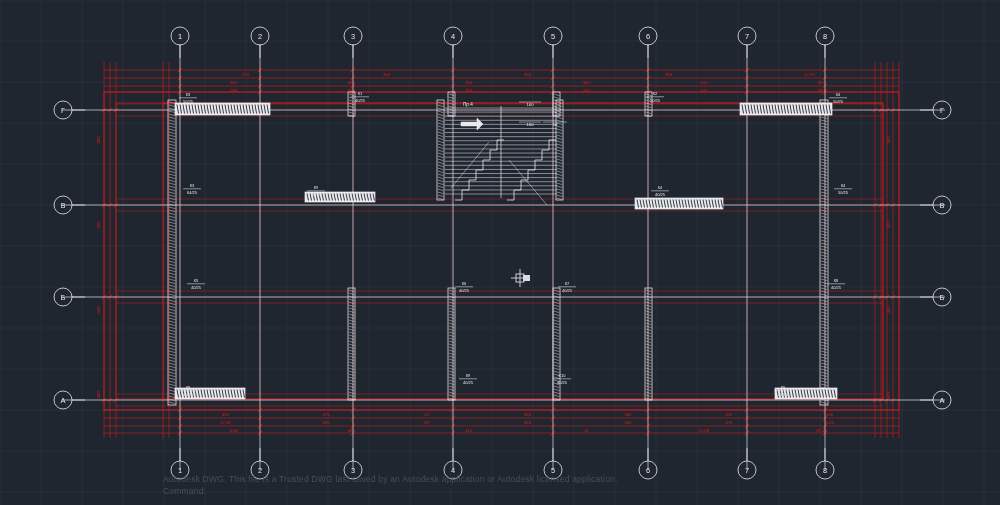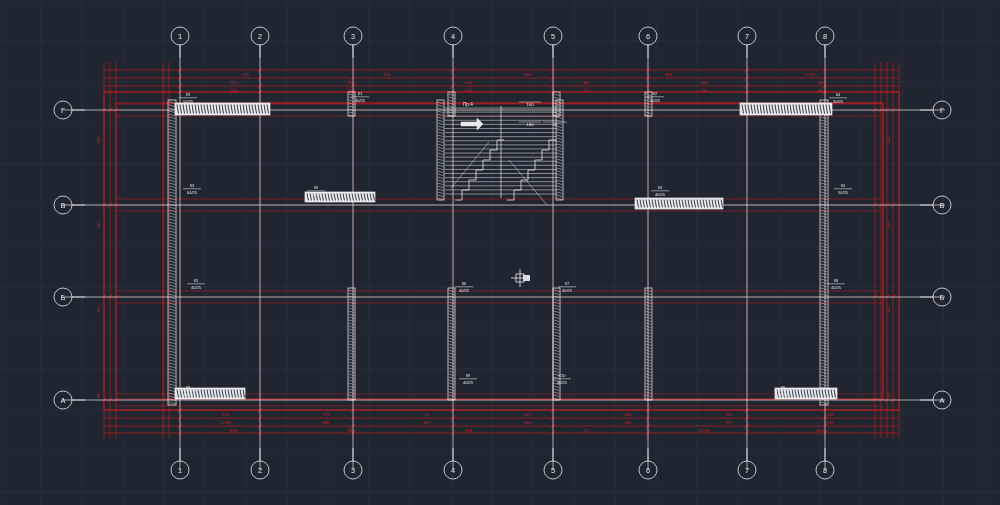--- a/index.html
+++ b/index.html
@@ -1082,13 +1082,17 @@
       <text x="63" y="403.1" fill="#e8eaed" font-size="7.4" font-family="&quot;Liberation Sans&quot;, sans-serif" text-anchor="middle">А</text>
       <line x1="72" y1="400" x2="85" y2="400" stroke="#e8eaed" stroke-width="0.75" stroke-opacity="1"></line>
       <circle cx="942" cy="400" r="9" fill="none" stroke="#e8eaed" stroke-width="0.8"></circle>
       <text x="942" y="403.1" fill="#e8eaed" font-size="7.4" font-family="&quot;Liberation Sans&quot;, sans-serif" text-anchor="middle">А</text>
       <line x1="933" y1="400" x2="920" y2="400" stroke="#e8eaed" stroke-width="0.75" stroke-opacity="1"></line>
       <rect x="516" y="274" width="8" height="8" fill="none" stroke="#d8dce2" stroke-width="0.9"></rect>
       <line x1="511" y1="278" x2="529" y2="278" stroke="#d8dce2" stroke-width="0.9" stroke-opacity="1"></line>
       <line x1="520" y1="269" x2="520" y2="287" stroke="#d8dce2" stroke-width="0.9" stroke-opacity="1"></line>
       <rect x="523" y="275" width="7" height="6" fill="#d8dce2" stroke="none"></rect>
     </svg>
+  <div class="cmdline">
+    <div>Autodesk DWG.  This file is a Trusted DWG last saved by an Autodesk application or Autodesk licensed application.</div>
+    <div>Command:</div>
+  </div>
 </div>
 
 </body></html>

